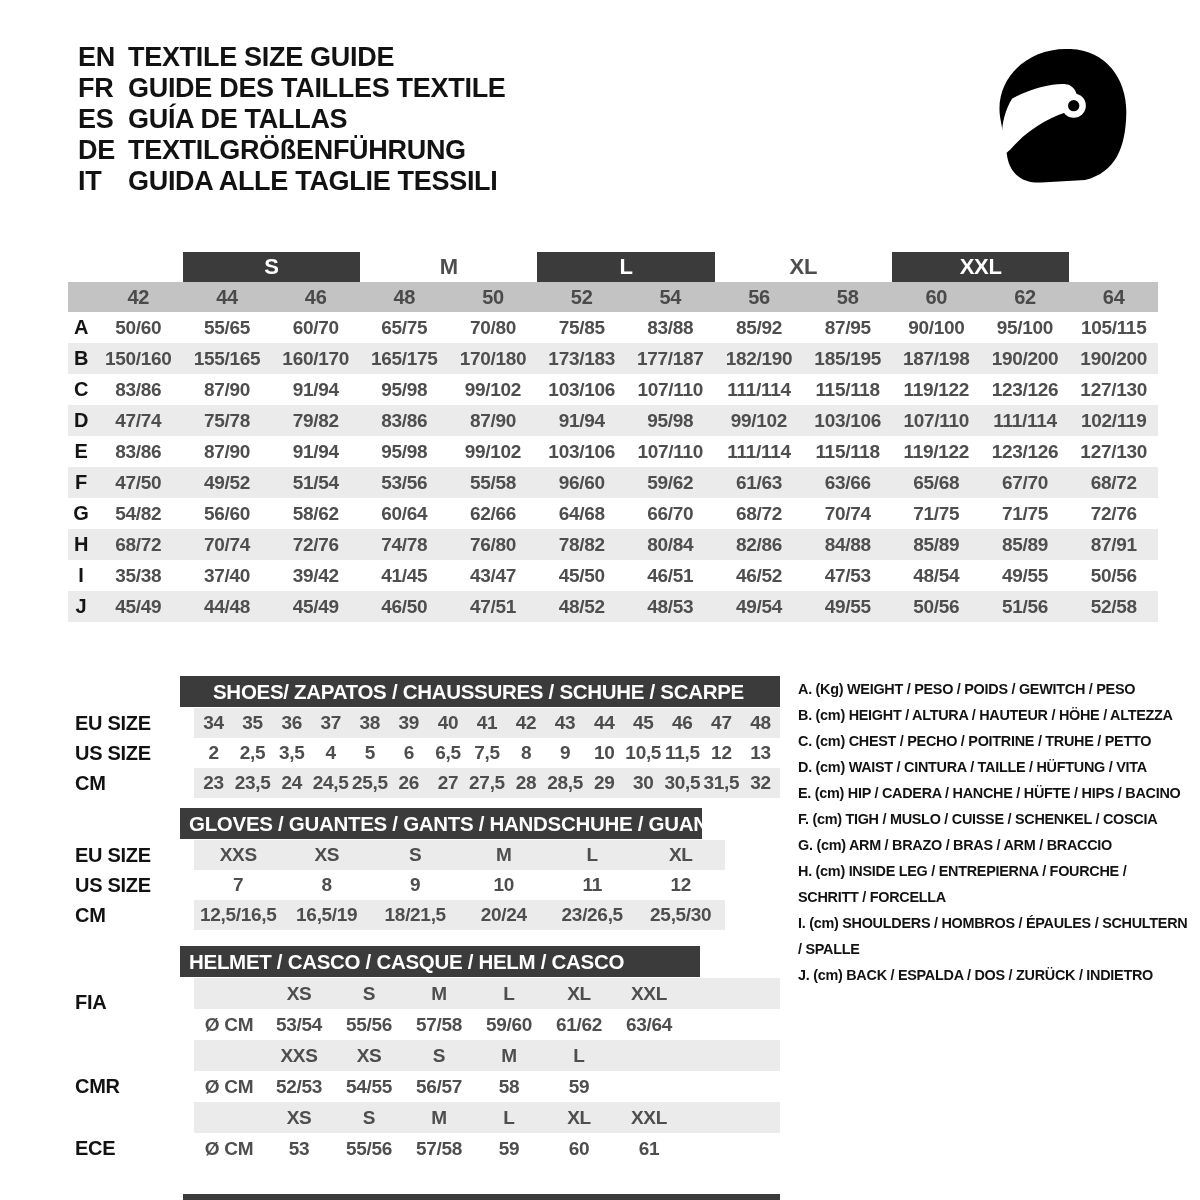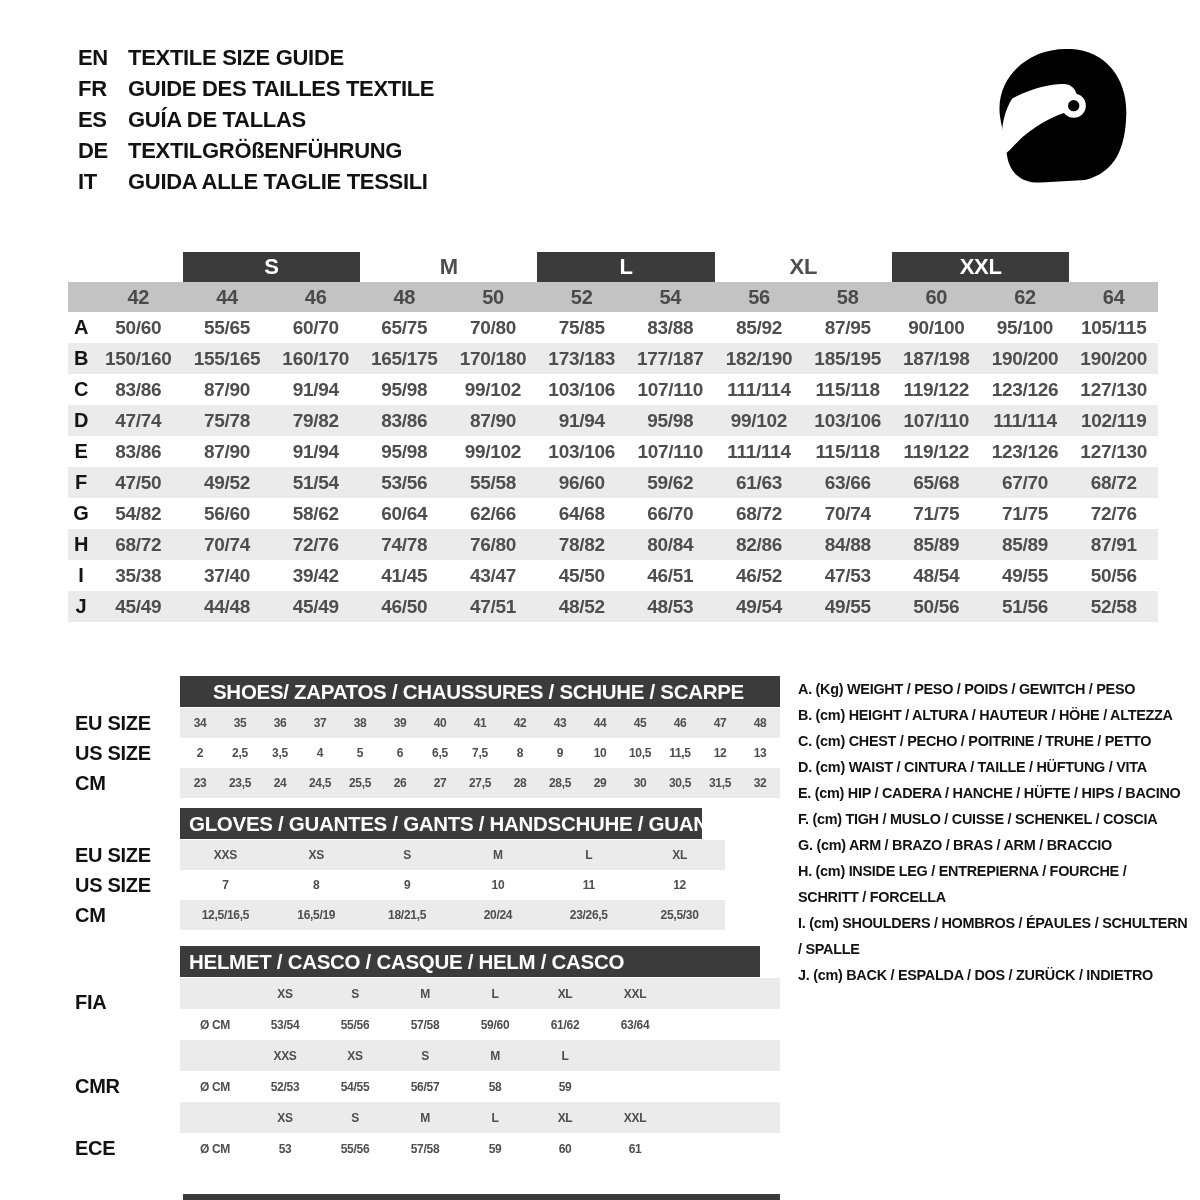--- a/index.html
+++ b/index.html
@@ -4,21 +4,21 @@
 <style>
   * { margin:0; padding:0; box-sizing:border-box; }
   body { background:#fff; }
   .canvas {
     position:relative; width:1200px; height:1200px; background:#ffffff;
     font-family:"Liberation Sans", sans-serif; font-weight:bold;
     color:#161616; overflow:hidden; letter-spacing:-0.3px;
   }
   
   .langs { position:absolute; left:78px; top:42px; }
-  .lang-row { display:flex; font-size:22px; line-height:31px; color:#121212; }
+  .lang-row { display:flex; font-size:27px; line-height:31px; color:#121212; }
   .lang-code { width:50px; }
   
   .logo { position:absolute; left:975px; top:28px; width:178px; height:178px; }
   
   .main-table { position:absolute; left:68px; top:252px; width:1090px; }
   .trow {
     display:grid; grid-template-columns:26px repeat(12,1fr);
     height:31px; align-items:center; text-align:center;
     font-size:19px; color:#4e4e4e;
   }
@@ -40,21 +40,21 @@
   }
   
   .sec-header {
     position:absolute; left:180px; height:31px; background:#3b3b3b; color:#fff;
     display:flex; align-items:center; padding-left:9px;
     font-size:20.5px; white-space:nowrap; overflow:hidden;
   }
   .strip-rows { position:absolute; left:180px; }
   .srow {
     display:grid; height:30px; align-items:center; text-align:center;
-    font-size:12px; color:#4e4e4e;
+    font-size:19px; color:#4e4e4e;margin-left:14px;
   }
   .srow.gray { background:#ebebeb; }
   .shoes-grid { grid-template-columns:repeat(15,1fr); }
   .gloves-grid { grid-template-columns:repeat(6,1fr); }
   .helmet-grid { grid-template-columns:70px repeat(6,70px) 1fr; }
   .helmet-grid .cell { white-space:nowrap; }
   .side-col { position:absolute; left:75px; font-size:20px; color:#121212; }
   .side-col div { height:30px; line-height:30px; }
   .side-label { position:absolute; left:75px; height:31px; line-height:31px; font-size:20px; color:#121212; }
   
@@ -364,21 +364,21 @@
       <div class="srow gloves-grid gray">
         <span class="cell">12,5/16,5</span>
         <span class="cell">16,5/19</span>
         <span class="cell">18/21,5</span>
         <span class="cell">20/24</span>
         <span class="cell">23/26,5</span>
         <span class="cell">25,5/30</span>
       </div>
     </div>
 
-  <div class="sec-header" style="top:946px; width:580px;">HELMET / CASCO / CASQUE / HELM / CASCO</div>
+  <div class="sec-header" style="top:946px; width:520px;">HELMET / CASCO / CASQUE / HELM / CASCO</div>
   <div class="strip-rows" style="top:978px; width:600px;" id="helmet-rows">
       <div class="srow helmet-grid gray" style="height: 31px;">
         <span class="cell"></span>
         <span class="cell">XS</span>
         <span class="cell">S</span>
         <span class="cell">M</span>
         <span class="cell">L</span>
         <span class="cell">XL</span>
         <span class="cell">XXL</span>
       </div>

